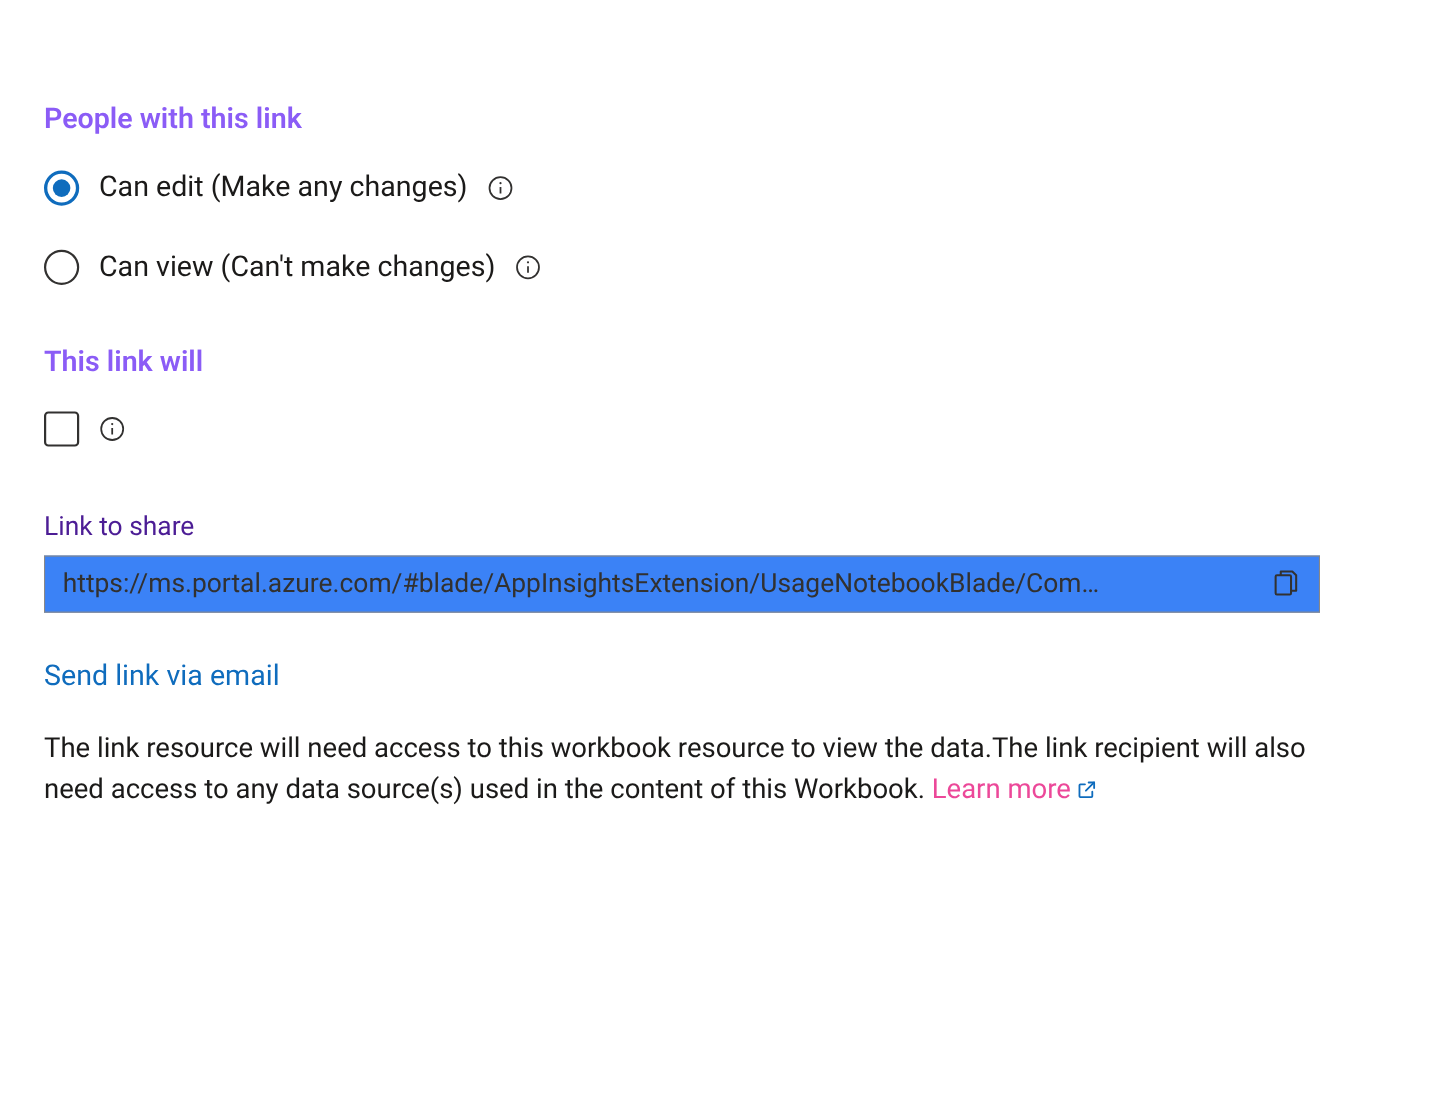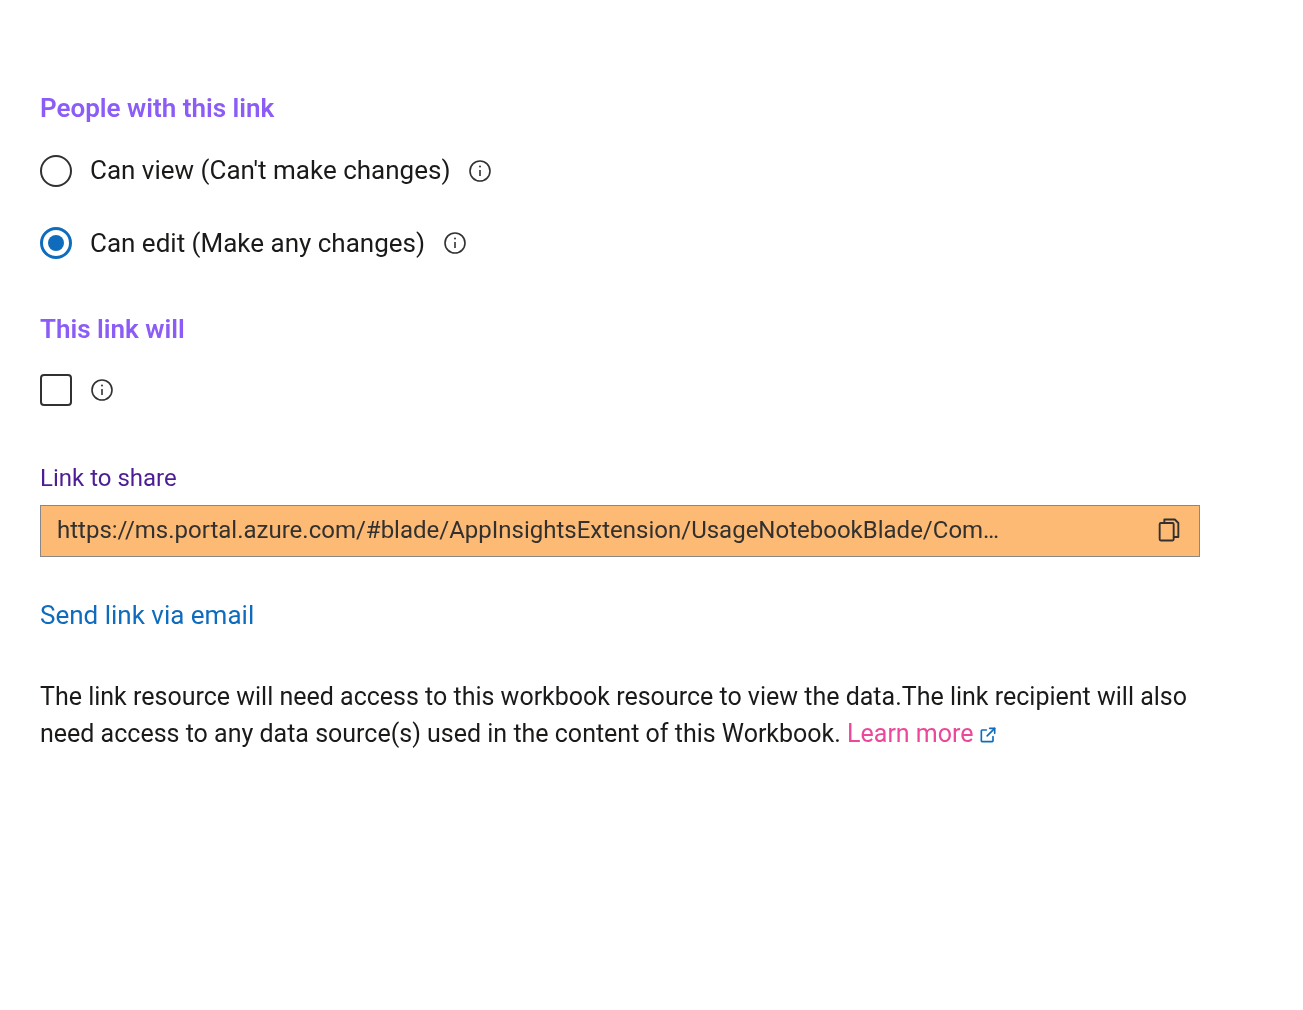--- a/index.html
+++ b/index.html
@@ -81,21 +81,21 @@
     .field-label {
       font-size: 24px;
       color: #4c1d95;
       margin-bottom: 10px;
       font-weight: 400;
     }
     .link-box {
       display: flex;
       align-items: center;
       border: 1px solid #8a8886;
-      background: #fdba74;
+      background: #3b82f6;
       height: 52px;
       padding: 0 12px 0 16px;
       gap: 12px;
       margin-bottom: 40px;
       max-width: 1160px;
     }
     .link-text {
       flex: 1;
       white-space: nowrap;
       overflow: hidden;
@@ -113,21 +113,21 @@
       justify-content: center;
       flex-shrink: 0;
     }
     .copy-btn svg { width: 28px; height: 28px; }
 
     .email-link {
       color: #0f6cbd;
       font-size: 26px;
       text-decoration: none;
       display: inline-block;
-      margin-bottom: 44px;
+      margin-bottom: 28px;
       cursor: pointer;
     }
 
     .disclaimer {
       font-size: 25px;
       color: #1b1a19;
       max-width: 1160px;
       line-height: 1.5;
     }
     .learn-more {
@@ -145,45 +145,45 @@
   </style>
 </head>
 <body>
 
 
 
 
 <div class="section-heading">People with this link</div>
 
 <div class="radio-group">
-  <div class="radio-row">
-    <span class="radio-outer"></span>
-    <span class="radio-label">Can view (Can't make changes)</span>
-    <span class="info-icon">
-      <svg viewBox="0 0 24 24" fill="none" stroke="#323130" stroke-width="1.6">
-        <circle cx="12" cy="12" r="10"></circle>
-        <circle cx="12" cy="7.5" r="1" fill="#323130" stroke="none"></circle>
-        <line x1="12" y1="11" x2="12" y2="17"></line>
-      </svg>
-    </span>
-  </div>
-
   <div class="radio-row">
     <span class="radio-outer selected">
         <span class="radio-inner"></span>
       </span>
     <span class="radio-label">Can edit (Make any changes)</span>
     <span class="info-icon">
       <svg viewBox="0 0 24 24" fill="none" stroke="#323130" stroke-width="1.6">
         <circle cx="12" cy="12" r="10"></circle>
         <circle cx="12" cy="7.5" r="1" fill="#323130" stroke="none"></circle>
         <line x1="12" y1="11" x2="12" y2="17"></line>
       </svg>
     </span>
   </div>
+
+  <div class="radio-row">
+    <span class="radio-outer"></span>
+    <span class="radio-label">Can view (Can't make changes)</span>
+    <span class="info-icon">
+      <svg viewBox="0 0 24 24" fill="none" stroke="#323130" stroke-width="1.6">
+        <circle cx="12" cy="12" r="10"></circle>
+        <circle cx="12" cy="7.5" r="1" fill="#323130" stroke="none"></circle>
+        <line x1="12" y1="11" x2="12" y2="17"></line>
+      </svg>
+    </span>
+  </div>
 </div>
 
 
 <div class="section-heading">This link will</div>
 
 <div class="checkbox-row">
   <span class="checkbox-outer"></span>
   <span class="info-icon">
     <svg viewBox="0 0 24 24" fill="none" stroke="#323130" stroke-width="1.6">
       <circle cx="12" cy="12" r="10"></circle>

